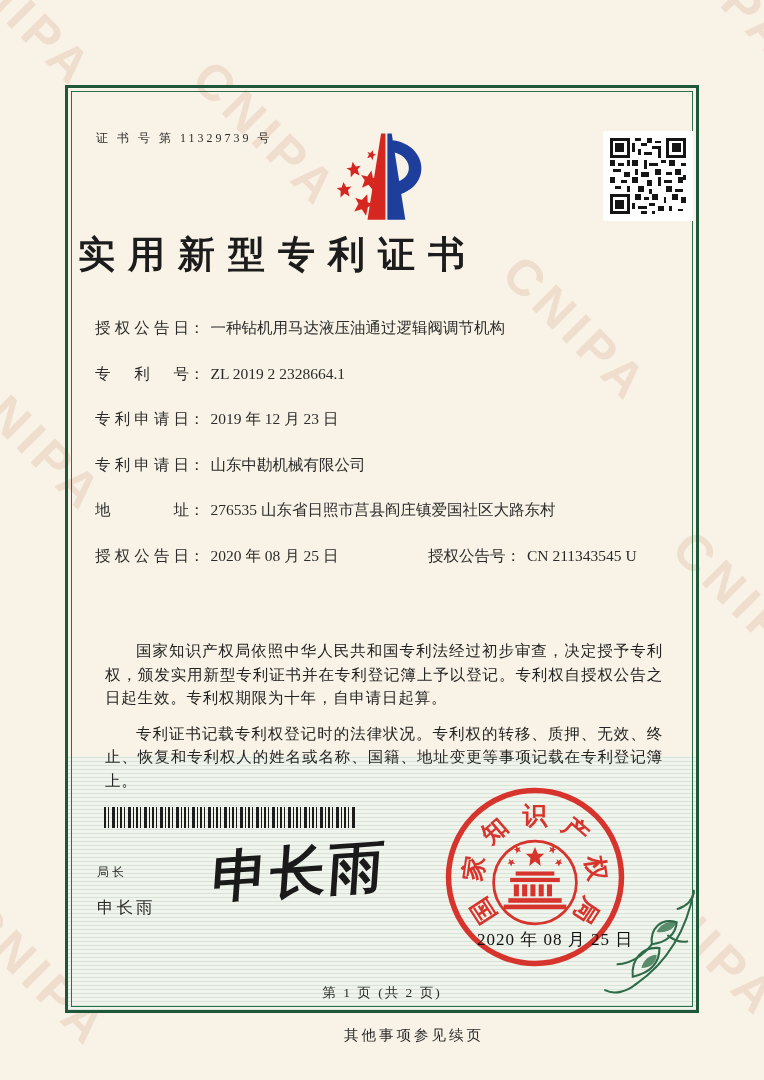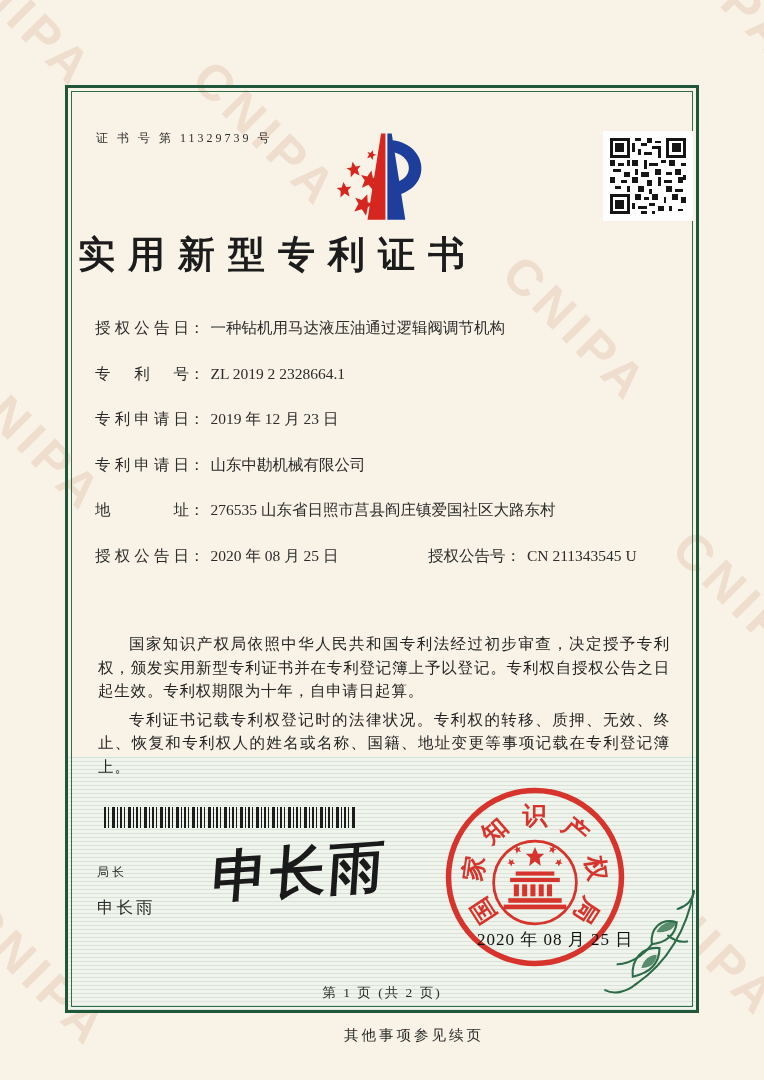--- a/index.html
+++ b/index.html
@@ -52,21 +52,21 @@
     display:inline-block; width:94px; text-align:justify; text-align-last:justify;
     vertical-align:top;
   }
   .fcolon{display:inline-block; margin-right:6px;}
   .grant2{position:absolute; left:327px; top:0;margin-left:6px;}
   .paras{
     position:absolute; left:93px; top:627px; width:582px;
     font-size:15.5px; line-height:23.5px; letter-spacing:0.8px;
     text-align:justify; color:#242424;
   }
-  .paras p{margin:5px; text-indent:2em;}
+  .paras p{margin:12px; text-indent:2em;}
   .barcode{
     position:absolute; left:104px; top:807px; width:252px; height:21px;
     background-image:repeating-linear-gradient(90deg,
       #1b1b1b 0px,#1b1b1b 2px, transparent 2px,transparent 4px,
       #1b1b1b 4px,#1b1b1b 5px, transparent 5px,transparent 8px,
       #1b1b1b 8px,#1b1b1b 11px, transparent 11px,transparent 13px,
       #1b1b1b 13px,#1b1b1b 14px, transparent 14px,transparent 16px);
   }
   .director-label{position:absolute; left:97px; top:864px; font-size:12px; letter-spacing:3px;}
   .director-name{position:absolute; left:97px; top:897px; font-size:16.5px; letter-spacing:3px;}

